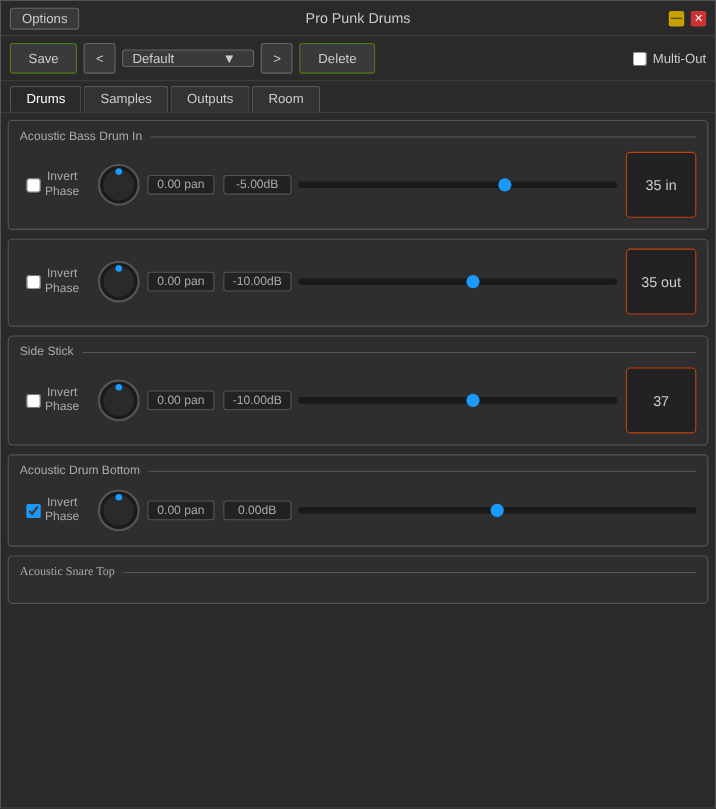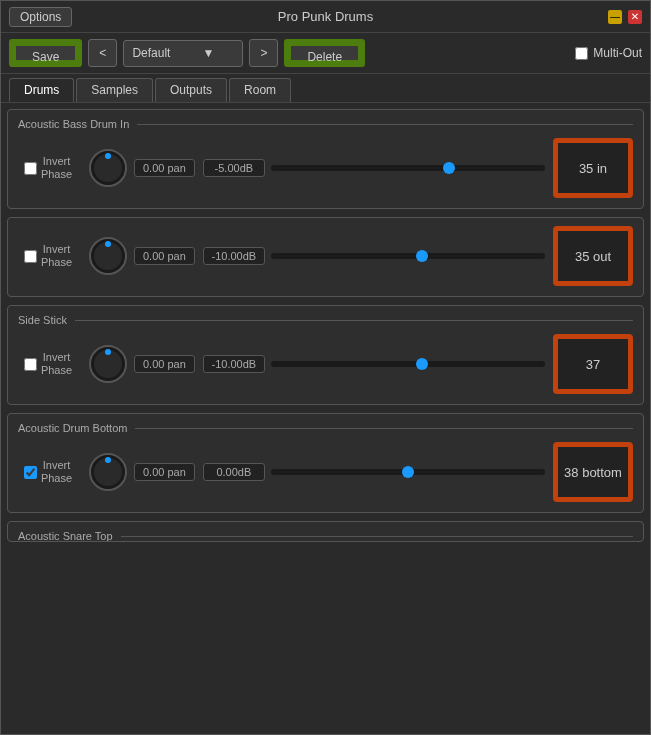--- a/index.html
+++ b/index.html
@@ -70,21 +70,21 @@
     .toolbar {
       display: flex;
       align-items: center;
       padding: 6px 8px;
       gap: 6px;
       background: #2a2a2a;
       border-bottom: 1px solid #444;
     }
     .toolbar-btn {
       background: #3a3a3a;
-      border: 7px solid #4d7c0f;
+      border: 1px solid #4d7c0f;
       color: #ccc;
       padding: 4px 16px;
       font-size: 12px;
       cursor: pointer;
       border-radius: 3px;
       height: 28px;
     }
     .toolbar-btn-sm {
       background: #3a3a3a;
       border: 1px solid #666;
@@ -94,24 +94,24 @@
       cursor: pointer;
       border-radius: 3px;
       height: 28px;
     }
     .preset-select {
       background: #3a3a3a;
       border: 1px solid #666;
       color: #ccc;
       padding: 4px 8px;
       font-size: 12px;
-      height: 27px;
-      display: flex;
-      align-items: center;
-      gap: 32px;
+      height: 16px;
+      display: flex;
+      align-items: center;
+      gap: 44px;
       border-radius: 3px;
       min-width: 120px;
     }
     .multiout-wrap {
       display: flex;
       align-items: center;
       gap: 5px;
       margin-left: auto;
     }
     .tabs {
@@ -250,23 +250,23 @@
       top: 50%;
       transform: translateY(-50%);
       cursor: pointer;
     }
     .slider-row {
       display: flex;
       align-items: center;
       gap: 6px;
     }
     .channel-box {
-      width: 80px;
+      width: 64px;
       height: 60px;
-      border: 5px solid #c2410c;
+      border: 1px solid #c2410c;
       border-radius: 4px;
       background: #222;
       display: flex;
       align-items: center;
       justify-content: center;
       font-size: 13px;
       color: #ccc;
       text-align: center;
       padding: 4px;
     }
@@ -438,22 +438,21 @@
           <div class="pan-label">0.00 pan</div>
         </div>
         <div class="volume-area">
           <div class="slider-row">
             <div class="db-label">0.00dB</div>
             <div class="slider-track" style="flex:1;">
               <div class="slider-thumb" style="left: calc(50% - 6px);"></div>
             </div>
           </div>
         </div>
-        <div class="channel-box">38 bottom</div>
       </div>
     </div>
 
-    <div class="drum-section-last" style="height:21px;overflow:hidden;">
+    <div class="drum-section-last" style="height:44px;overflow:hidden;font-family:Liberation Serif, serif;">
       <div class="section-label">Acoustic Snare Top</div>
     </div>
 
   </div>
 </div>
 
 </body></html>

